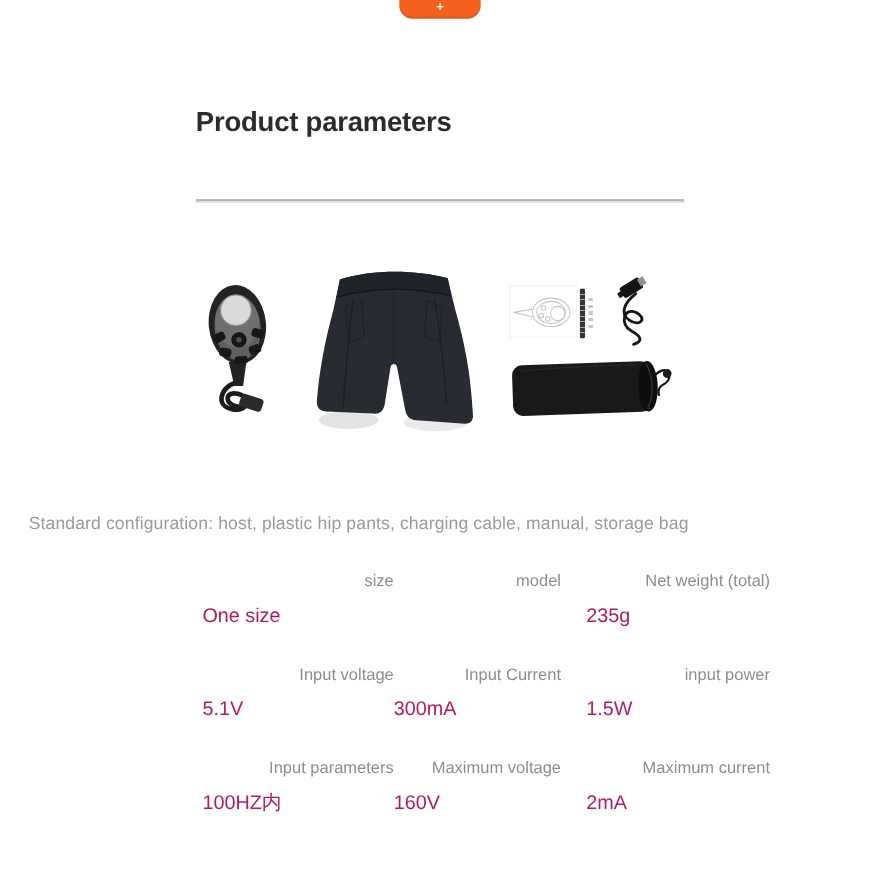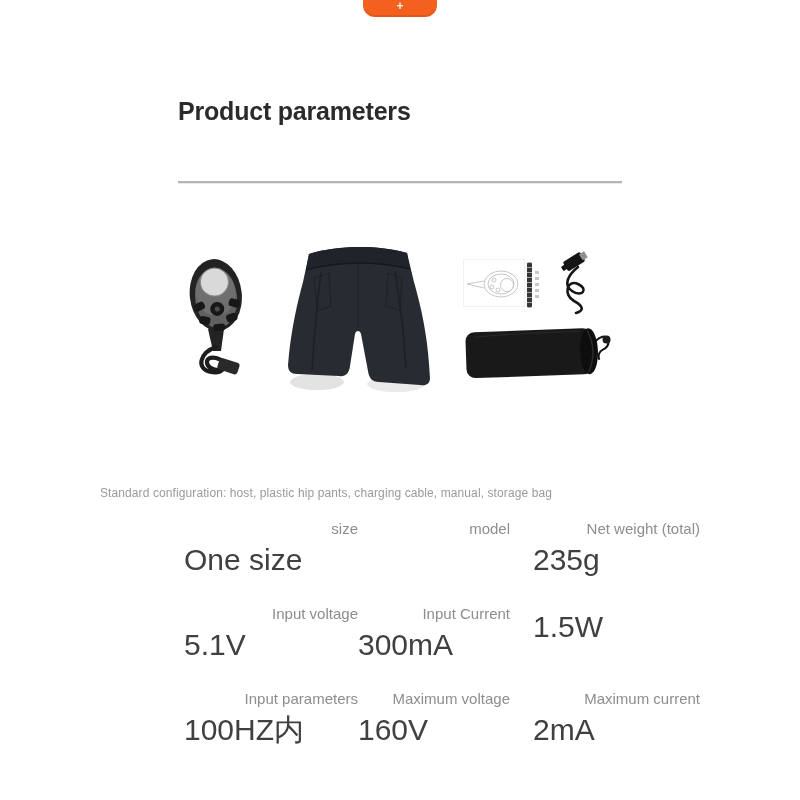--- a/index.html
+++ b/index.html
@@ -22,29 +22,29 @@
   .svg-controller{left:186px;top:27px;width:60px;height:120px;}
   .svg-shorts{left:284px;top:12px;width:148px;height:152px;}
   .svg-manual{left:463px;top:29px;width:62px;height:48px;}
   .stick{position:absolute;left:527px;top:32px;width:5px;height:46px;border-radius:2px;background:#353535;
     background-image:repeating-linear-gradient(to bottom,rgba(255,255,255,0.55) 0 1px,transparent 1px 5px);}
   .stick-marks{position:absolute;left:535px;top:41px;width:4px;height:30px;opacity:.55;
     background-image:repeating-linear-gradient(to bottom,#9a9a9a 0 3px,transparent 3px 6px);}
   .svg-cable{left:558px;top:21px;width:42px;height:64px;}
   .svg-bag{left:461px;top:93px;width:150px;height:62px;}
 
-  .caption{position:absolute;left:0;top:486px;width:652px;text-align:center;
-    font-size:12px;line-height:14px;color:#9a9a9a;letter-spacing:0.1px;}
+  .caption{position:absolute;left:0;top:470px;width:652px;text-align:center;
+    font-size:16px;line-height:14px;color:#9a9a9a;letter-spacing:0.1px;}
 
   
   .spec-grid{position:absolute;left:184px;top:520px;display:grid;
     grid-template-columns:174px 152px 190px;row-gap:32px;}
   .cell{display:block;}
   .spec-label{font-size:15px;line-height:18px;color:#8d8d8d;text-align:right;}
-  .spec-value{font-size:30px;line-height:27px;color:#404040;margin-top:8px;}
+  .spec-value{font-size:18px;line-height:27px;color:#be185d;margin-top:8px;}
   .c3 .spec-value{margin-left:23px;}
   .lbl-ml21 .spec-label{margin-left:21px;}
   .lbl-ml8 .spec-label{margin-left:0;}
 </style>
 </head>
 <body>
 
 <div class="page">
 
   <div class="top-btn">
@@ -145,20 +145,21 @@
 
     <div class="cell c1">
       <div class="spec-label">Input voltage</div>
       <div class="spec-value">5.1V</div>
     </div>
     <div class="cell c2">
       <div class="spec-label">Input Current</div>
       <div class="spec-value">300mA</div>
     </div>
     <div class="cell c3 lbl-ml21">
+      <div class="spec-label">input power</div>
       <div class="spec-value">1.5W</div>
     </div>
 
     <div class="cell c1">
       <div class="spec-label">Input parameters</div>
       <div class="spec-value">100HZ内</div>
     </div>
     <div class="cell c2">
       <div class="spec-label">Maximum voltage</div>
       <div class="spec-value">160V</div>

